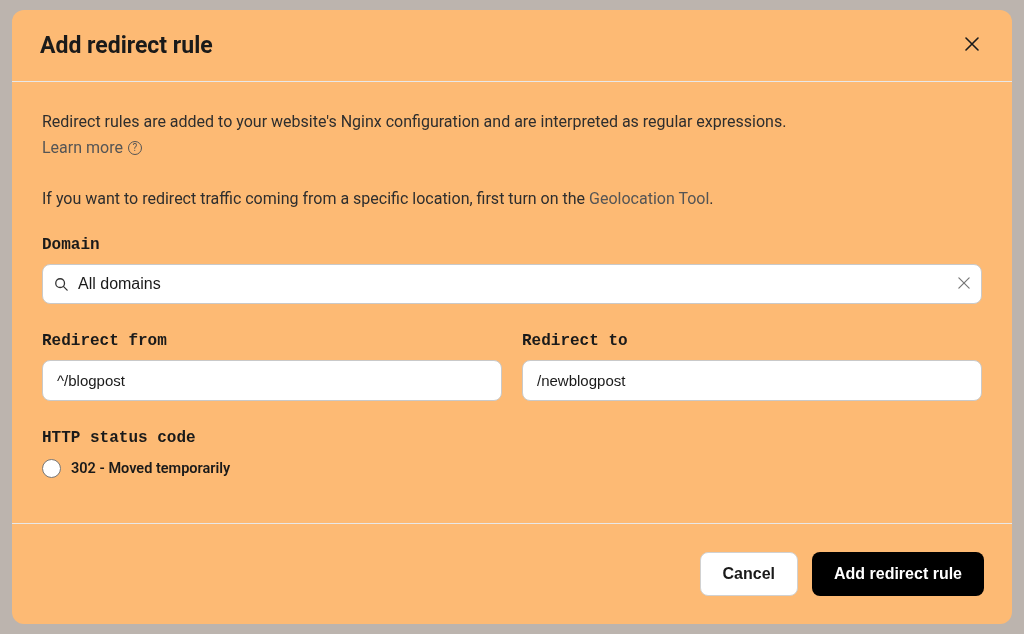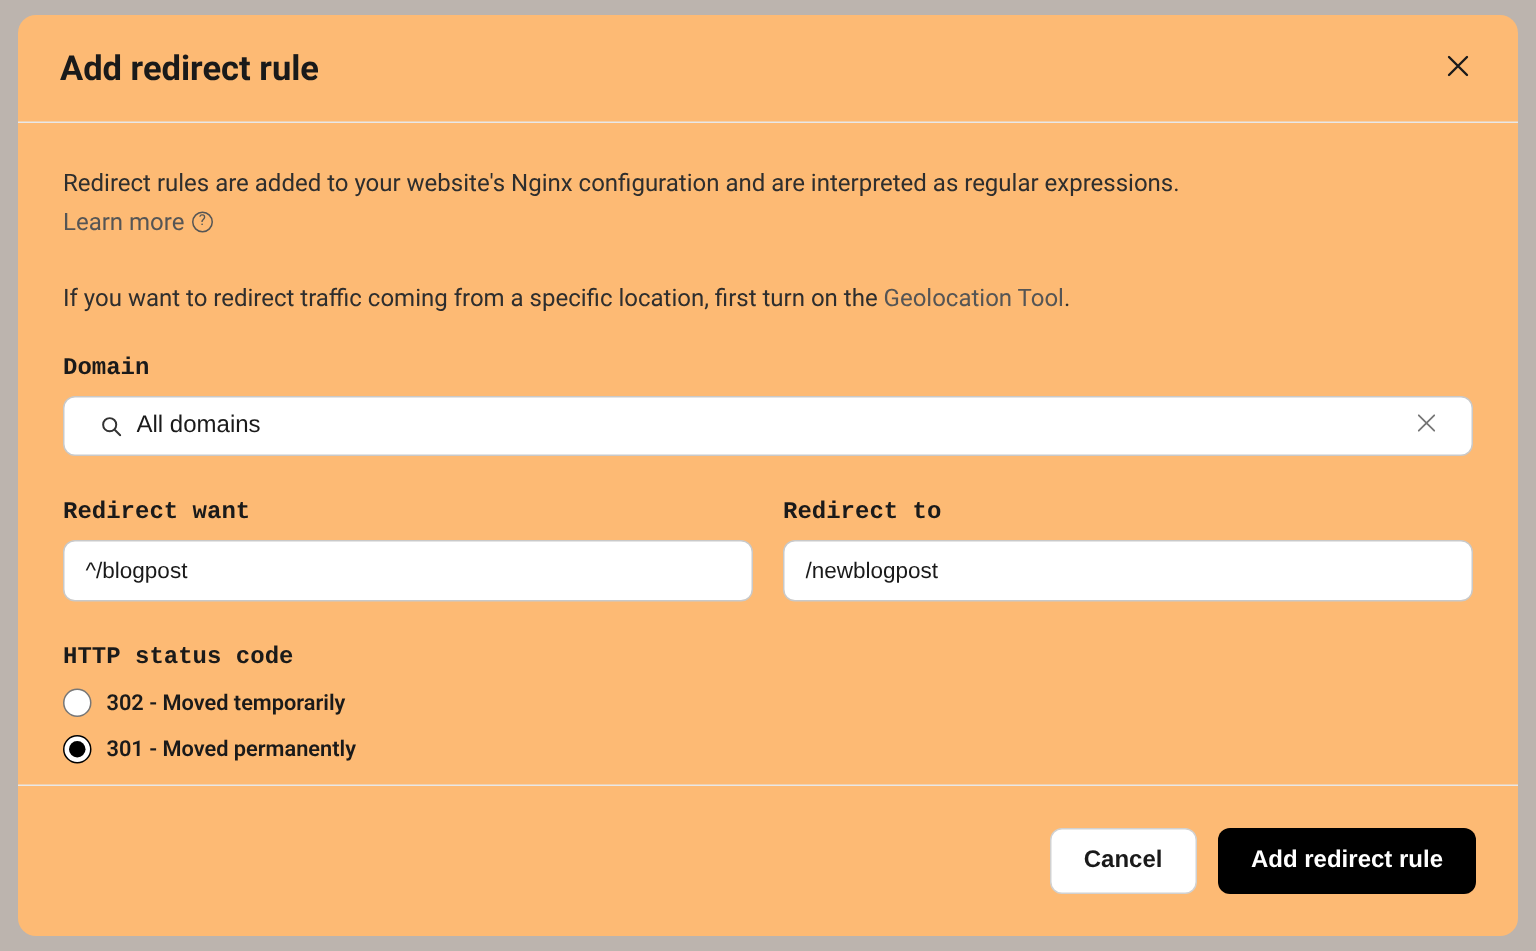--- a/index.html
+++ b/index.html
@@ -96,21 +96,21 @@
     color: #1a1a1a;
     display: block;
     margin-bottom: 10px;
     font-family: Liberation Mono, monospace;
   }
   .domain-field {
     display: flex;
     align-items: center;
     border: 1px solid #c9c9c9;
     border-radius: 8px;
-    padding: 10px 24px;
+    padding: 10px 11px;
     gap: 10px;
     background: #fff;
   }
   .domain-field .search-icon {
     color: #333;
     display: flex;
   }
   .domain-field input {
     flex: 1;
     border: none;
@@ -252,40 +252,36 @@
         <span>
           <svg width="12" height="12" viewBox="0 0 14 14">
               <path d="M1 1 L13 13 M13 1 L1 13" stroke="currentColor" stroke-width="1.4" fill="none" stroke-linecap="round"></path>
             </svg>
         </span>
       </button>
     </div>
 
     <div class="two-col">
       <div class="col">
-        <label class="form-label">Redirect want</label>
+        <label class="form-label">Redirect from</label>
         <input class="text-input" type="text" value="^/blogpost" style="">
       </div>
       <div class="col">
         <label class="form-label">Redirect to</label>
         <input class="text-input" type="text" value="/newblogpost" style="">
       </div>
     </div>
 
     <div class="status-section">
       <label class="form-label">HTTP status code</label>
       <div class="radio-group">
         <div class="radio-option">
           <span class="radio-circle"></span>
           <span class="radio-label">302 - Moved temporarily</span>
         </div>
-        <div class="radio-option">
-          <span class="radio-circle selected"></span>
-          <span class="radio-label">301 - Moved permanently</span>
-        </div>
       </div>
     </div>
 
   </div>
 
   <div class="modal-footer">
     <button class="btn btn-cancel">Cancel</button>
     <button class="btn btn-primary">Add redirect rule</button>
   </div>
 

